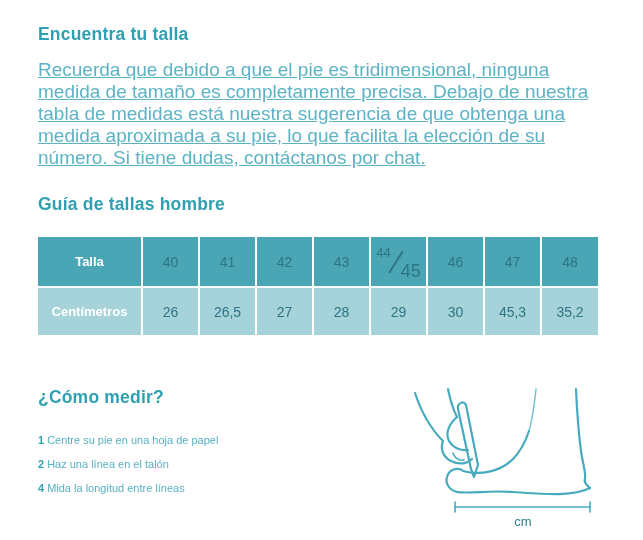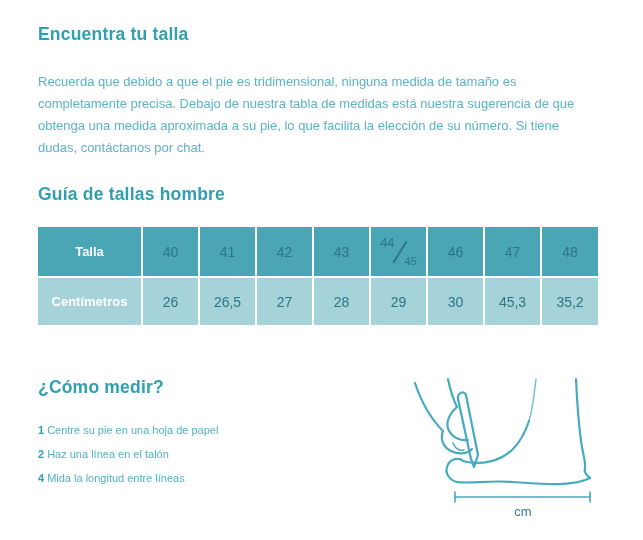--- a/index.html
+++ b/index.html
@@ -25,25 +25,26 @@
     padding:24px 38px 16px 38px;
   }
   .sec-title{
     margin:0;
     font-size:17.5px;
     font-weight:bold;
     color:var(--heading);
     letter-spacing:.2px;
   }
   .intro-text{
-    margin:26px 0 0 0;
+    margin:14px 0 0 0;
     max-width:552px;
-    font-size:13px;
+    font-size:19px;
     line-height:22px;
     color:var(--body-text);
+    text-decoration:underline;
   }
   .guide-title{margin-top:25px;}
   table.size-table{
     margin-top:22px;
     border-collapse:collapse;
     table-layout:fixed;
     width:560px;
   }
   table.size-table tr.row-sizes{background:var(--table-header-bg);height:50px;}
   table.size-table tr.row-cm{background:var(--table-row2-bg);height:48px;}
@@ -69,21 +70,21 @@
     vertical-align:middle;
   }
   .ss-a{align-self:flex-start;font-size:13px;line-height:13px;padding-top:2px;}
   .ss-slash{
     width:2px;height:26px;
     background:var(--table-value-text);
     transform:rotate(32deg);
     margin:0 4px;
     border-radius:1px;
   }
-  .ss-b{align-self:flex-end;font-size:11px;line-height:13px;padding-bottom:2px;}
+  .ss-b{align-self:flex-end;font-size:18px;line-height:13px;padding-bottom:2px;}
   .bottom-row{
     margin-top:52px;
     display:flex;
     align-items:flex-start;
   }
   .steps-col{flex:0 0 auto;}
   .steps-list{
     list-style:none;
     margin:20px 0 0 0;
     padding:0;

